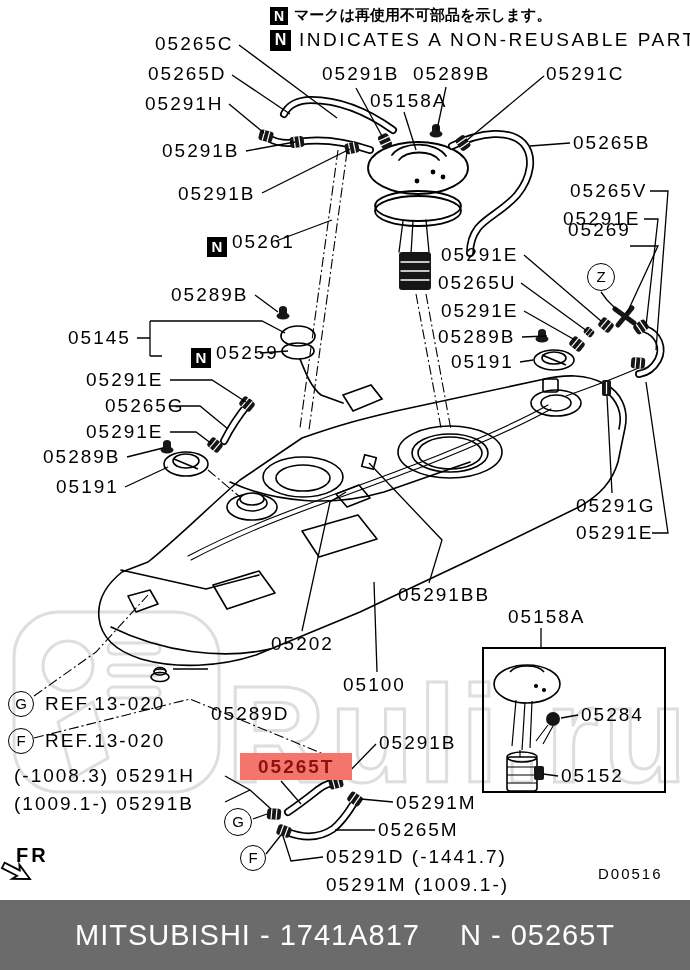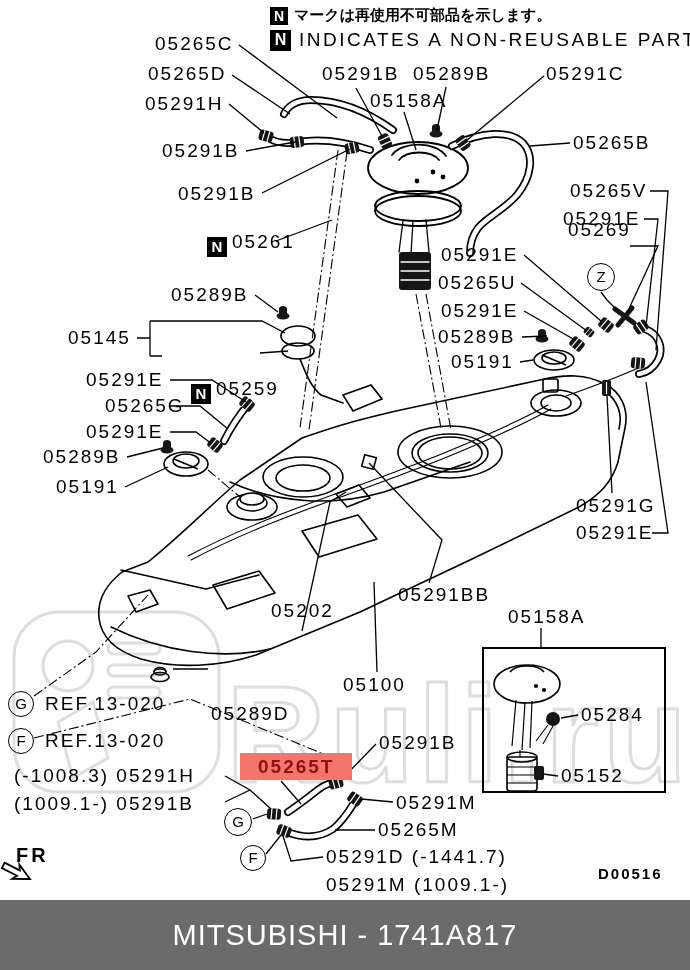--- a/index.html
+++ b/index.html
@@ -280,51 +280,52 @@
       <span class="callout" style="left: 563px; top: 209px;">05291E</span>
       <span class="callout" style="left: 561px; top: 220px; margin-left: 7px;">05269</span>
       <span class="callout" style="left: 441px; top: 245px;">05291E</span>
       <span class="callout" style="left: 438px; top: 273px;">05265U</span>
       <span class="callout" style="left: 441px; top: 301px;">05291E</span>
       <span class="callout" style="left: 438px; top: 327px;">05289B</span>
       <span class="callout" style="left: 451px; top: 352px;">05191</span>
       <span class="callout" style="left: 207px; top: 232px;"><span class="nbox">N</span>05261</span>
       <span class="callout" style="left: 171px; top: 285px;">05289B</span>
       <span class="callout" style="left: 68px; top: 328px;">05145</span>
-      <span class="callout" style="left: 191px; top: 343px; margin-top: 36px;"><span class="nbox">N</span>05259</span>
+      <span class="callout" style="left: 191px; top: 343px;"><span class="nbox">N</span>05259</span>
       <span class="callout" style="left: 86px; top: 370px;">05291E</span>
       <span class="callout" style="left: 86px; top: 396px; margin-left: 19px;">05265G</span>
       <span class="callout" style="left: 86px; top: 422px;">05291E</span>
       <span class="callout" style="left: 43px; top: 447px;">05289B</span>
       <span class="callout" style="left: 56px; top: 477px;">05191</span>
       <span class="callout" style="left: 576px; top: 496px;">05291G</span>
       <span class="callout" style="left: 576px; top: 523px;">05291E</span>
       <span class="callout" style="left: 398px; top: 585px;">05291BB</span>
-      <span class="callout" style="left: 271px; top: 601px;">05202</span>
+      <span class="callout" style="left: 271px; top: 634px;">05202</span>
       <span class="callout" style="left: 211px; top: 660px; margin-top: 44px;">05289D</span>
       <span class="callout" style="left: 343px; top: 675px;">05100</span>
       <span class="callout" style="left: 45px; top: 694px;">REF.13-020</span>
       <span class="callout" style="left: 45px; top: 731px;">REF.13-020</span>
       <span class="callout" style="left: 14px; top: 766px;">(-1008.3) 05291H</span>
       <span class="callout" style="left: 14px; top: 794px;">(1009.1-) 05291B</span>
       <span class="callout hl" style="left: 240px; top: 753px;">05265T</span>
       <span class="callout" style="left: 379px; top: 733px;">05291B</span>
       <span class="callout" style="left: 396px; top: 793px;">05291M</span>
       <span class="callout" style="left: 378px; top: 820px;">05265M</span>
       <span class="callout" style="left: 326px; top: 847px;">05291D (-1441.7)</span>
       <span class="callout" style="left: 326px; top: 875px;">05291M (1009.1-)</span>
       <span class="callout" style="left: 508px; top: 607px;">05158A</span>
       <span class="callout" style="left: 581px; top: 705px;">05284</span>
       <span class="callout" style="left: 561px; top: 766px;">05152</span>
-      <span class="callout" style="left: 598px; top: 866px; font-size: 15px; font-weight: bold;">D00516</span>
+      <span class="callout" style="left: 598px; top: 866px; font-size: 15px;">D00516</span>
       <span class="callout bold" style="left: 16px; top: 845px; font-size: 20px;">FR</span>
       <div class="cmark" style="left: 587px; top: 263px; height: 28px; width: 28px; line-height: 25px;">Z</div>
       <div class="cmark" style="left: 8px; top: 691px; height: 26px; width: 26px; line-height: 23px;">G</div>
       <div class="cmark" style="left: 8px; top: 728px; height: 26px; width: 26px; line-height: 23px;">F</div>
       <div class="cmark" style="left: 224px; top: 808px; height: 28px; width: 28px; line-height: 25px;">G</div>
       <div class="cmark" style="left: 240px; top: 845px; height: 26px; width: 26px; line-height: 23px;">F</div>
     </div>
 
   <div id="footer">
     <span>MITSUBISHI - 1741A817</span>
+    <span>N - 05265T</span>
   </div>
 
 </div>
 
 </body></html>

